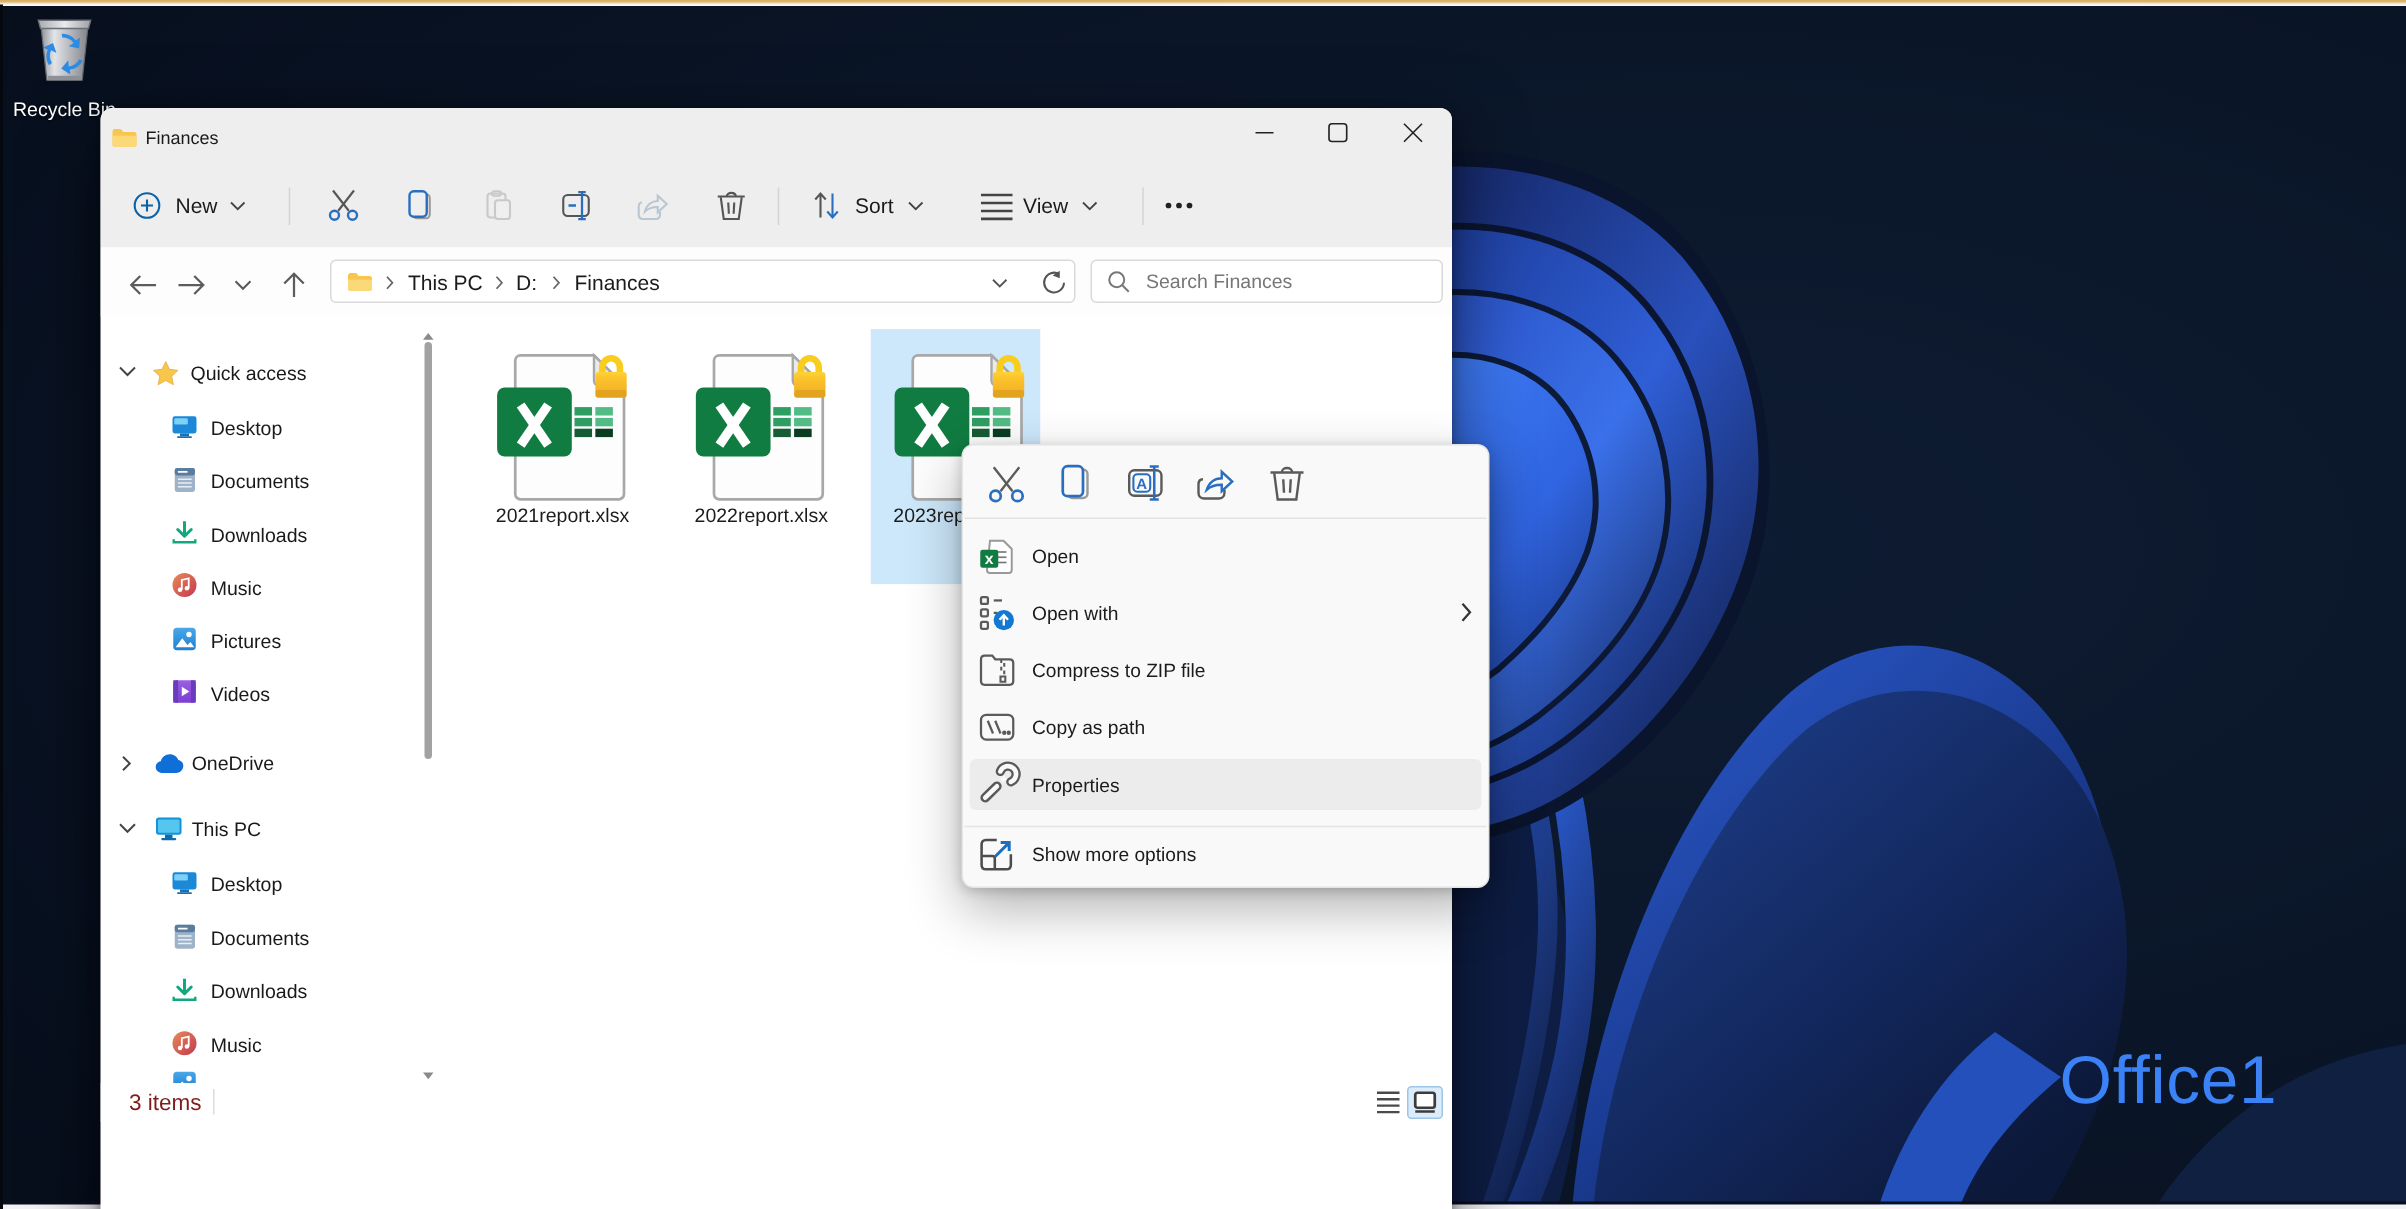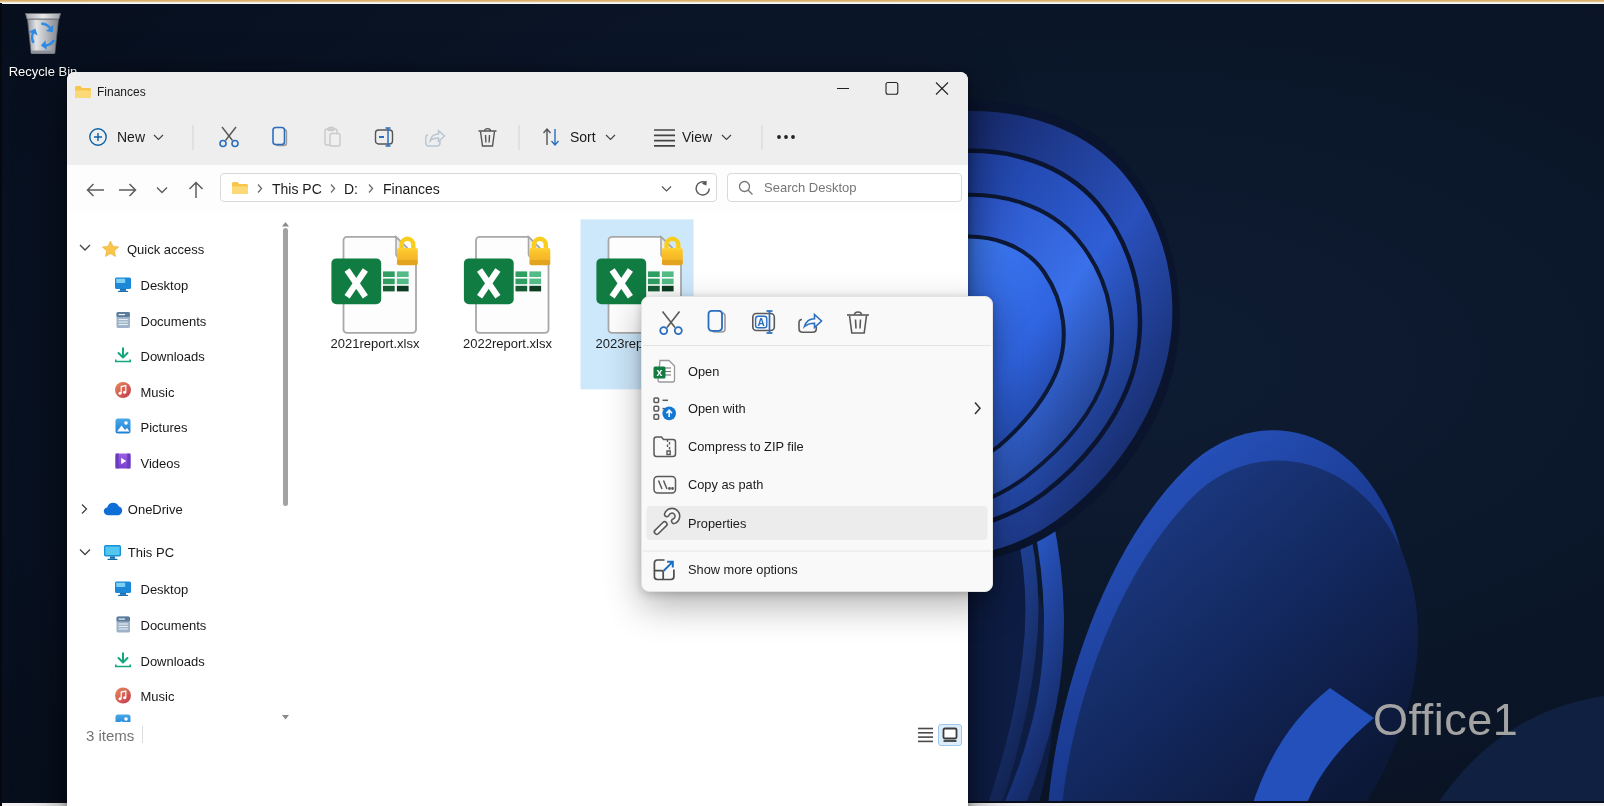--- a/index.html
+++ b/index.html
@@ -308,21 +308,21 @@
           <path d="M 10.5,-1 L 10.5,4 L 5.8,2.2 Z" fill="#555"></path>
         </g>
       </svg>
     </div>
 
     <div class="abs" style="left:660px;top:8px;width:235px;height:29px;background:#fff;border:1px solid #d9d9d9;border-radius:4px">
       <svg class="abs" width="16" height="16" viewBox="0 0 16 16" style="left:10px;top:6px">
         <circle cx="6.5" cy="6.5" r="5" stroke="#777" stroke-width="1.3" fill="none"></circle>
         <line x1="10.2" y1="10.2" x2="14.5" y2="14.5" stroke="#777" stroke-width="1.3"></line>
       </svg>
-      <div class="abs" style="left:36px;top:6px;font-size:13px;color:#767676">Search Desktop</div>
+      <div class="abs" style="left:36px;top:6px;font-size:13px;color:#767676">Search Finances</div>
     </div>
   </div>
 
   <svg class="abs" width="230" height="537" viewBox="0 0 230 537" style="left:0;top:139px" font-family="Liberation Sans, sans-serif">
 
     <path d="M 13,34 l 5,5 l 5,-5" stroke="#444" stroke-width="1.3" fill="none"></path>
     <path d="M 43.5,30 l 2.5,5.2 5.7,0.7 -4.2,4 1.1,5.6 -5.1,-2.8 -5.1,2.8 1.1,-5.6 -4.2,-4 5.7,-0.7 Z" fill="#f7c64a" stroke="#e4a93c" stroke-width="0.5"></path>
     <text x="60" y="42.5" font-size="13" fill="#191919">Quick access</text>
 
     <g transform="translate(48,66)">
@@ -486,21 +486,21 @@
         <use href="#xlfile"></use>
       </g>
     <text x="200.5" y="137" font-size="13" fill="#1c1c1c" text-anchor="middle">2022report.xlsx</text>
     <g transform="translate(276.5,8.4)">
         <use href="#xlfile"></use>
       </g>
     <text x="333" y="137" font-size="13" fill="#1c1c1c" text-anchor="middle">2023report.xlsx</text>
   </svg>
 
   <div class="abs" style="left:0;top:650px;width:901px;height:26px;background:#ffffff">
-    <div class="abs" style="left:19px;top:5px;font-size:15px;color:#737373">3 items</div>
+    <div class="abs" style="left:19px;top:5px;font-size:15px;color:#7f1d1d">3 items</div>
     <div class="abs" style="left:75px;top:4px;width:1px;height:17px;background:#dcdcdc"></div>
     <svg class="abs" width="60" height="26" viewBox="0 0 60 26" style="left:840px;top:0">
       <g stroke="#4a4a4a" stroke-width="1.6">
         <line x1="11" y1="6.5" x2="26" y2="6.5"></line>
           <line x1="11" y1="10.8" x2="26" y2="10.8"></line>
         <line x1="11" y1="15.1" x2="26" y2="15.1"></line>
           <line x1="11" y1="19.4" x2="26" y2="19.4"></line>
       </g>
     </svg>
     <div class="abs" style="left:871px;top:2px;width:24px;height:22px;background:#dcecfa;border:1px solid #9ec6e8;border-radius:3px">
@@ -611,13 +611,13 @@
       <g stroke="#4c4c4c" stroke-width="1.7">
         <path d="M 11.5,2 L 4.3,2 C 2.5,2 1.4,3.1 1.4,4.9 L 1.4,18.6 C 1.4,20.4 2.5,21.5 4.3,21.5 L 18,21.5 C 19.8,21.5 20.9,20.4 20.9,18.6 L 20.9,11.5"></path>
         <path d="M 1.4,12.7 L 8.7,12.7 C 9.7,12.7 10.2,13.2 10.2,14.2 L 10.2,21.5"></path>
       </g>
       <path d="M 10.5,13 L 19.6,3.9 M 19.8,9.4 L 19.8,3.7 L 14.1,3.7" stroke="#1c6fc0" stroke-width="2"></path>
     </g>
     <text x="46" y="277" font-size="12.8" fill="#1b1b1b">Show more options</text>
   </svg>
 </div>
 
-<div class="abs" style="left:1373px;top:694px;font-size:45px;color:#a3a3a3;letter-spacing:0.5px">Office1</div>
+<div class="abs" style="left:1373px;top:694px;font-size:45px;color:#3b82f6;letter-spacing:0.5px">Office1</div>
 
 </body></html>

